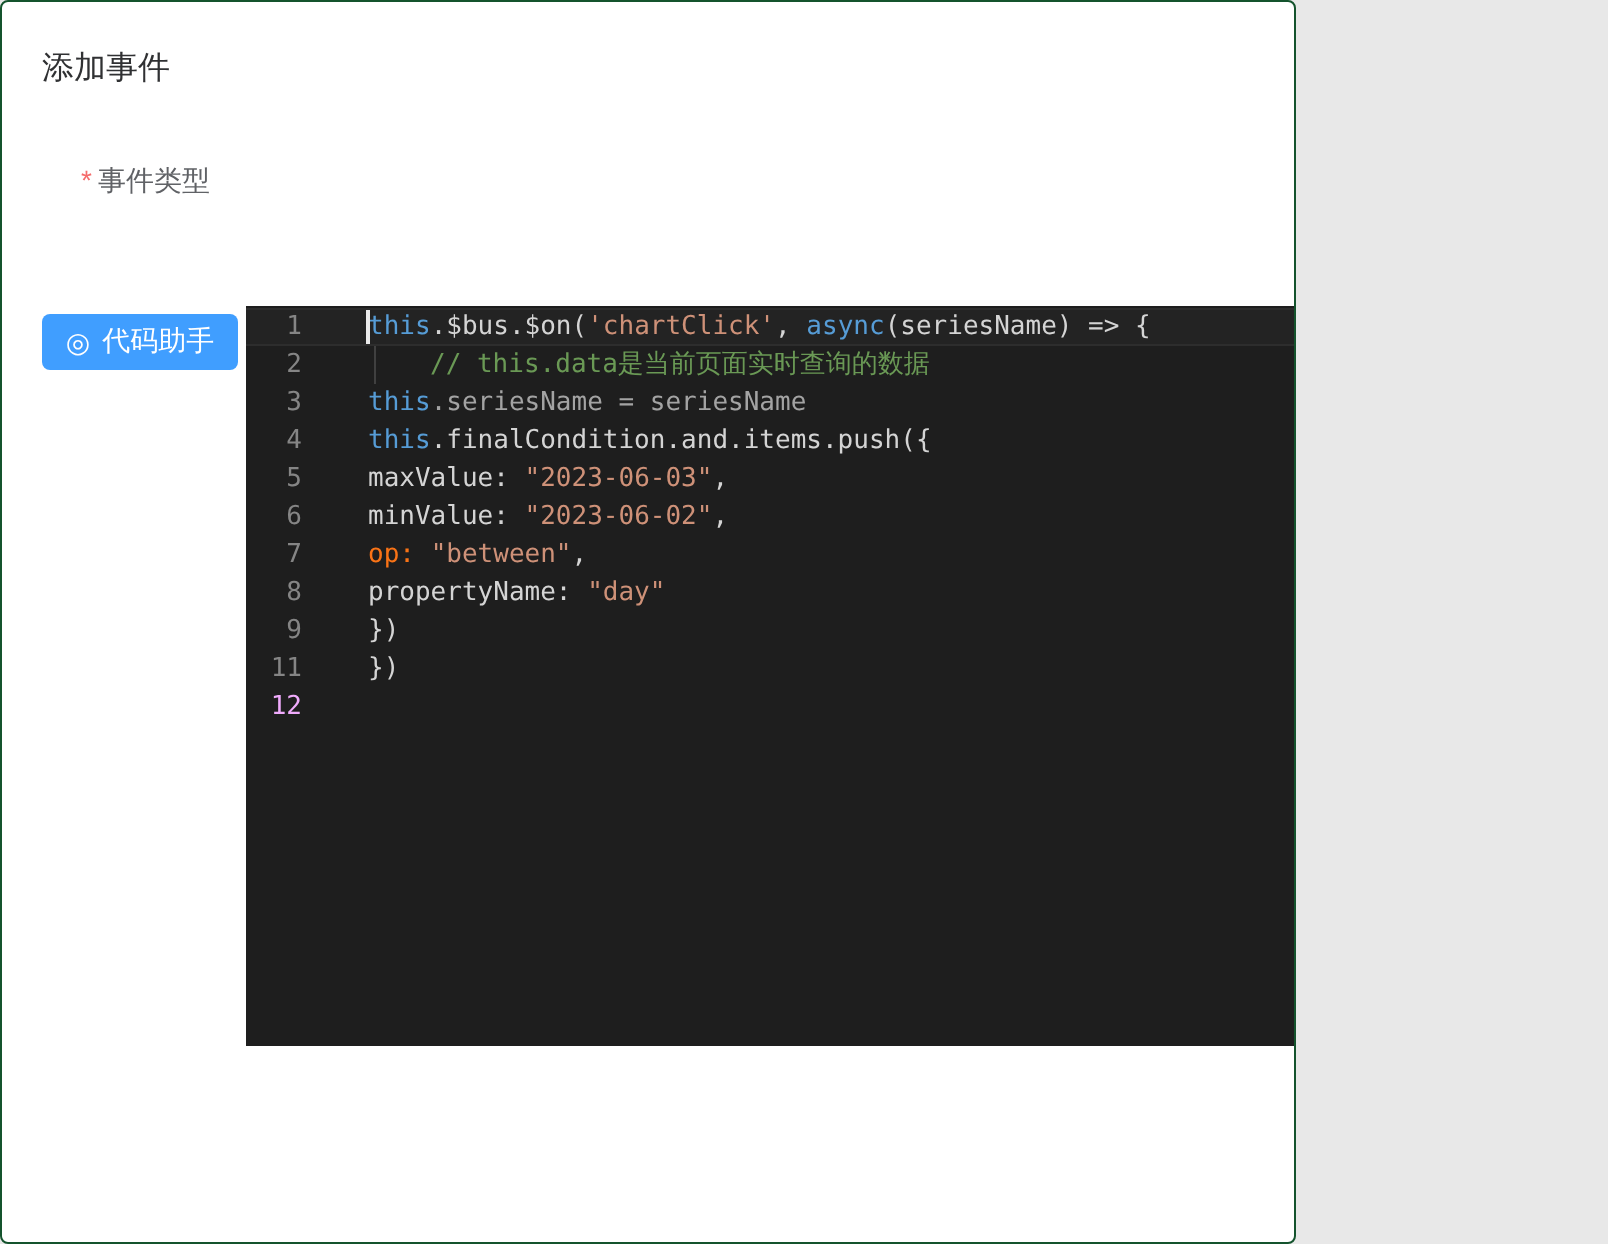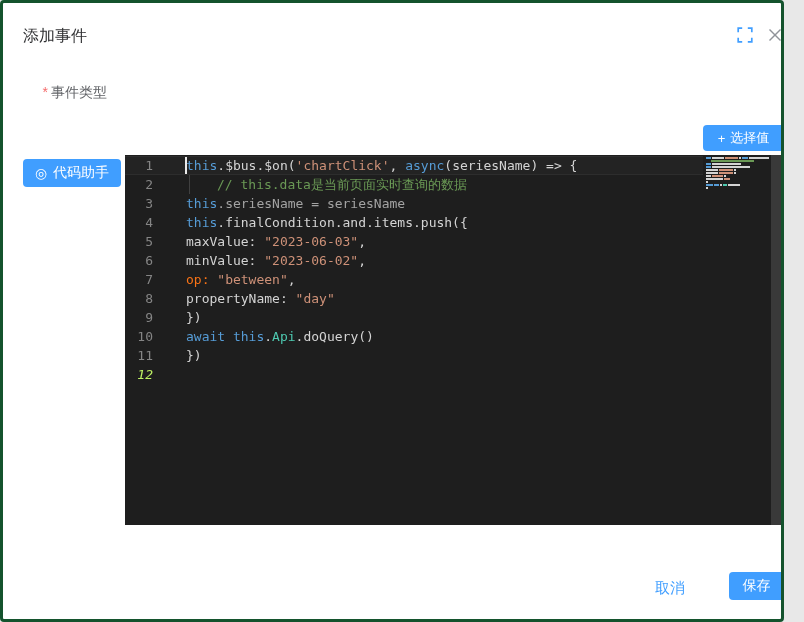--- a/index.html
+++ b/index.html
@@ -1,17 +1,17 @@
 <!DOCTYPE html>
 <html><head>
 <meta charset="utf-8">
 <style>
   html,body{margin:0;padding:0;background:#e8e8e8;}
-  .screen{position:relative;width:784px;height:622px;background:#fff;box-sizing:border-box;
-          border:3px solid #14532d;border-radius:4px;overflow:hidden;
+  .screen{position:relative;width:648px;height:622px;background:#fff;box-sizing:border-box;
+          border:1px solid #14532d;border-radius:4px;overflow:hidden;
           font-family:"Liberation Sans","DejaVu Sans",sans-serif;}
   
   .dlg-title{position:absolute;left:20px;top:23px;font-size:16px;color:#303133;}
   .icon-btn{position:absolute;background:none;border:none;padding:0;cursor:pointer;line-height:0;}
   .fs-btn{left:734px;top:24px;width:16px;height:16px;}
   .close-btn{left:762px;top:22px;width:20px;height:20px;}
   
   .form-label{position:absolute;left:0;top:81px;width:104px;text-align:right;font-size:14px;color:#606266;}
   .req{color:#f56c6c;margin-right:3px;}
   .select{position:absolute;left:120px;top:75px;width:661px;height:29px;box-sizing:border-box;
@@ -113,29 +113,25 @@
         </div>
         <div class="code-line">
           <span class="ln" style="color: rgb(133, 133, 133);">8</span>
           <span class="lc"><span style="color: rgb(212, 212, 212);">propertyName: </span><span style="color: rgb(206, 145, 120);">"day"</span></span>
         </div>
         <div class="code-line">
           <span class="ln" style="color: rgb(133, 133, 133);">9</span>
           <span class="lc"><span style="color: rgb(212, 212, 212);">})</span></span>
         </div>
         <div class="code-line">
-          <span class="ln" style="color: rgb(133, 133, 133);">10</span>
-          <span class="lc"><span style="color: rgb(86, 156, 214);">await </span><span style="color: rgb(86, 156, 214);">this</span><span style="color: rgb(212, 212, 212);">.</span><span style="color: rgb(78, 201, 176);">Api</span><span style="color: rgb(212, 212, 212);">.doQuery()</span></span>
-        </div>
-        <div class="code-line">
           <span class="ln" style="color: rgb(133, 133, 133);">11</span>
           <span class="lc"><span style="color: rgb(212, 212, 212);">})</span></span>
         </div>
         <div class="code-line">
-          <span class="ln" style="color: #bef264; font-style: italic;">12</span>
+          <span class="ln" style="color: #f0abfc;">12</span>
           <span class="lc"></span>
         </div>
       </div>
     <div class="minimap">
         <div class="mm-row">
           <span style="width: 5px; background: rgb(86, 156, 214);"></span>
           <span style="width: 12px; background: rgb(212, 212, 212);"></span>
           <span style="width: 14px; background: rgb(206, 145, 120);"></span>
           <span style="width: 2px; background: rgb(212, 212, 212);"></span>
           <span style="width: 6px; background: rgb(86, 156, 214);"></span>

